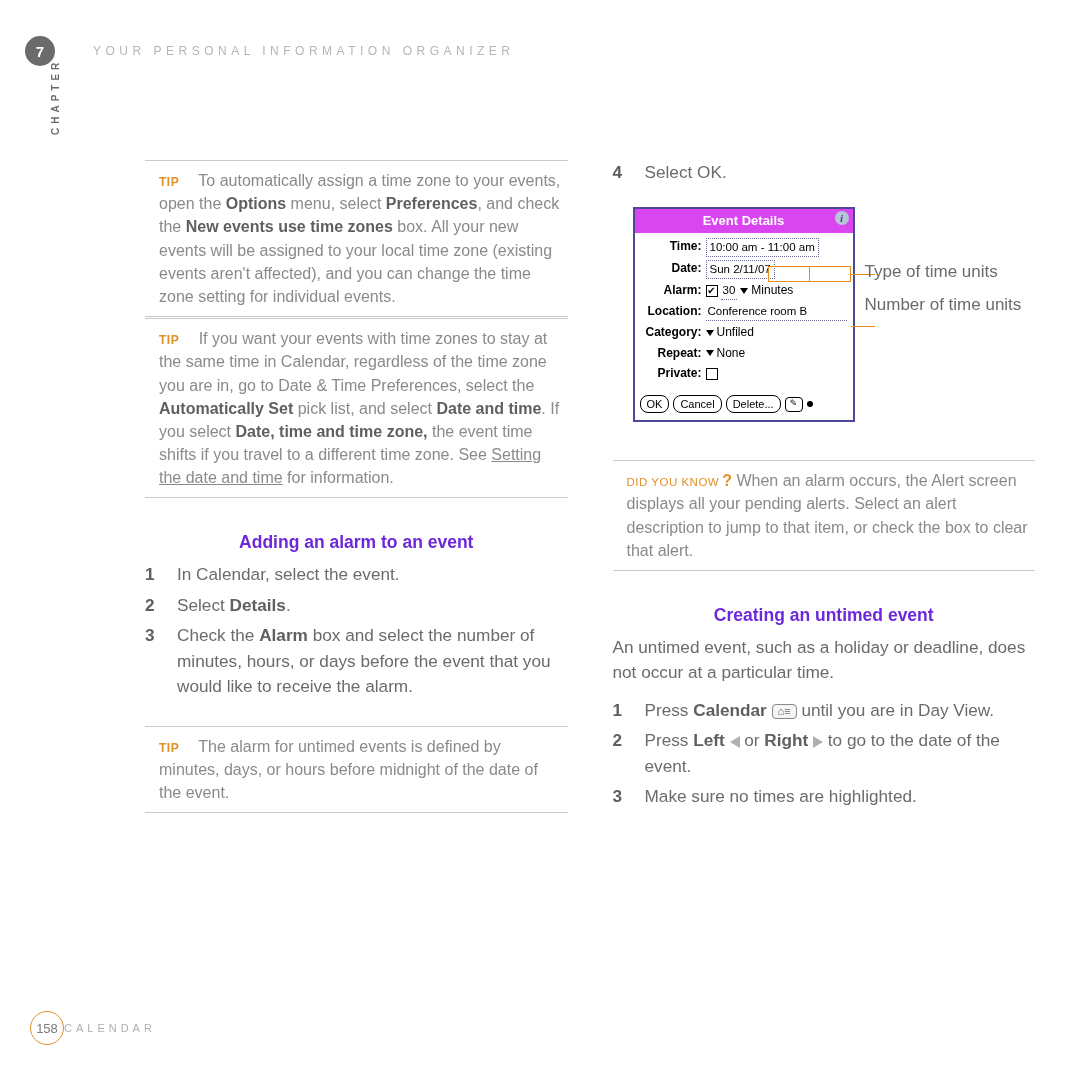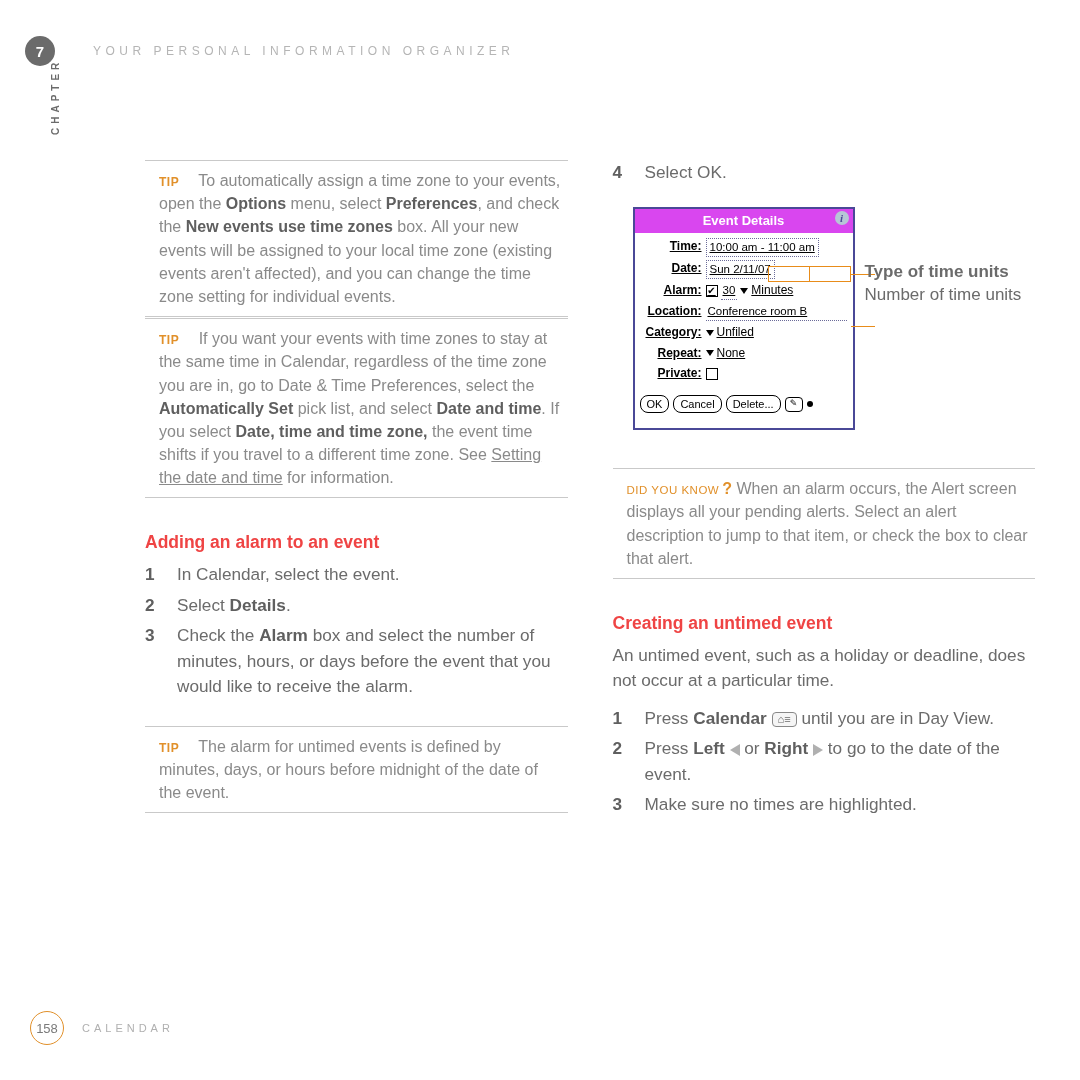--- a/index.html
+++ b/index.html
@@ -83,24 +83,25 @@
     letter-spacing: 0.5px;
     margin-right: 3px;
   }
   .dyk-q {
     color: #e1902a;
     font-weight: bold;
     font-size: 16px;
   }
   .section-h {
     font-weight: bold;
-    color: #ef4444;
+    color: #6d28d9;
     font-size: 17.5px;
     margin-top: 32px;
     margin-bottom: 6px;
+    text-align: center;
   }
   ol.steps {
     list-style: none;
     padding-left: 0;
     counter-reset: step;
   }
   ol.steps > li {
     counter-increment: step;
     display: flex;
     margin-bottom: 5px;
@@ -150,21 +151,21 @@
     color: #4a4897;
     font-weight: bold;
     font-style: italic;
     font-size: 11px;
     display: flex;
     align-items: center;
     justify-content: center;
     font-family: Georgia, serif;
   }
   .ed-body { padding: 5px 6px 5px 4px; }
-  .ed-row { display: flex; align-items: center; margin-bottom: 3px; text-decoration: underline; }
+  .ed-row { display: flex; align-items: center; margin-bottom: 3px; }
   .ed-label {
     width: 67px;
     text-align: right;
     font-weight: bold;
     padding-right: 4px;
     font-size: 12px;
   }
   .ed-val {
     flex: 1;
     font-size: 12px;
@@ -194,21 +195,21 @@
   .tri-down {
     width: 0; height: 0;
     border-left: 4px solid transparent;
     border-right: 4px solid transparent;
     border-top: 6px solid #000;
     display: inline-block;
   }
   .ed-buttons {
     display: flex;
     gap: 4px;
-    padding: 4px 5px 15px 5px;
+    padding: 4px 5px 7px 5px;
     align-items: center;
   }
   .pill-btn {
     border: 1px solid #000;
     border-radius: 8px;
     padding: 0px 6px;
     font-size: 11px;
     background: #fff;
   }
   .note-icon {
@@ -272,21 +273,20 @@
   }
   .arrow-left { border-right: 10px solid #b0b0b0; }
   .arrow-right { border-left: 10px solid #b0b0b0; }
 
   .page-footer {
     position: absolute;
     left: 30px;
     bottom: 35px;
     display: flex;
     align-items: center;
-    gap: 18px;
   }
   .page-num {
     width: 34px; height: 34px;
     border: 1.5px solid #e1902a;
     border-radius: 50%;
     display: flex; align-items: center; justify-content: center;
     font-size: 13px;
     color: #7a7a7a;
   }
   .footer-sec {
@@ -401,21 +401,21 @@
           <span class="note-icon">✎</span>
           <span class="dot5"></span>
         </div>
       </div>
 
       <div class="orange-box"></div>
       <div class="orange-split"></div>
       <div class="oline" style="left:238px; top:67px; width:24px;"></div>
       <div class="oline" style="left:238px; top:119px; width:24px;"></div>
       <div class="callouts">
-        <div style="font-weight:bold;">Type of time units</div>
+        <div style="margin-bottom:10px;">Type of time units</div>
         <div>Number of time units</div>
       </div>
     </div>
 
     <div class="tip-box">
       <span class="dyk-label">DID YOU KNOW</span><span class="dyk-q">?</span>
       <span>When an alarm occurs, the Alert screen displays all your pending alerts. Select an alert description to jump to that item, or check the box to clear that alert.</span>
     </div>
 
     <div class="section-h">Creating an untimed event</div>

